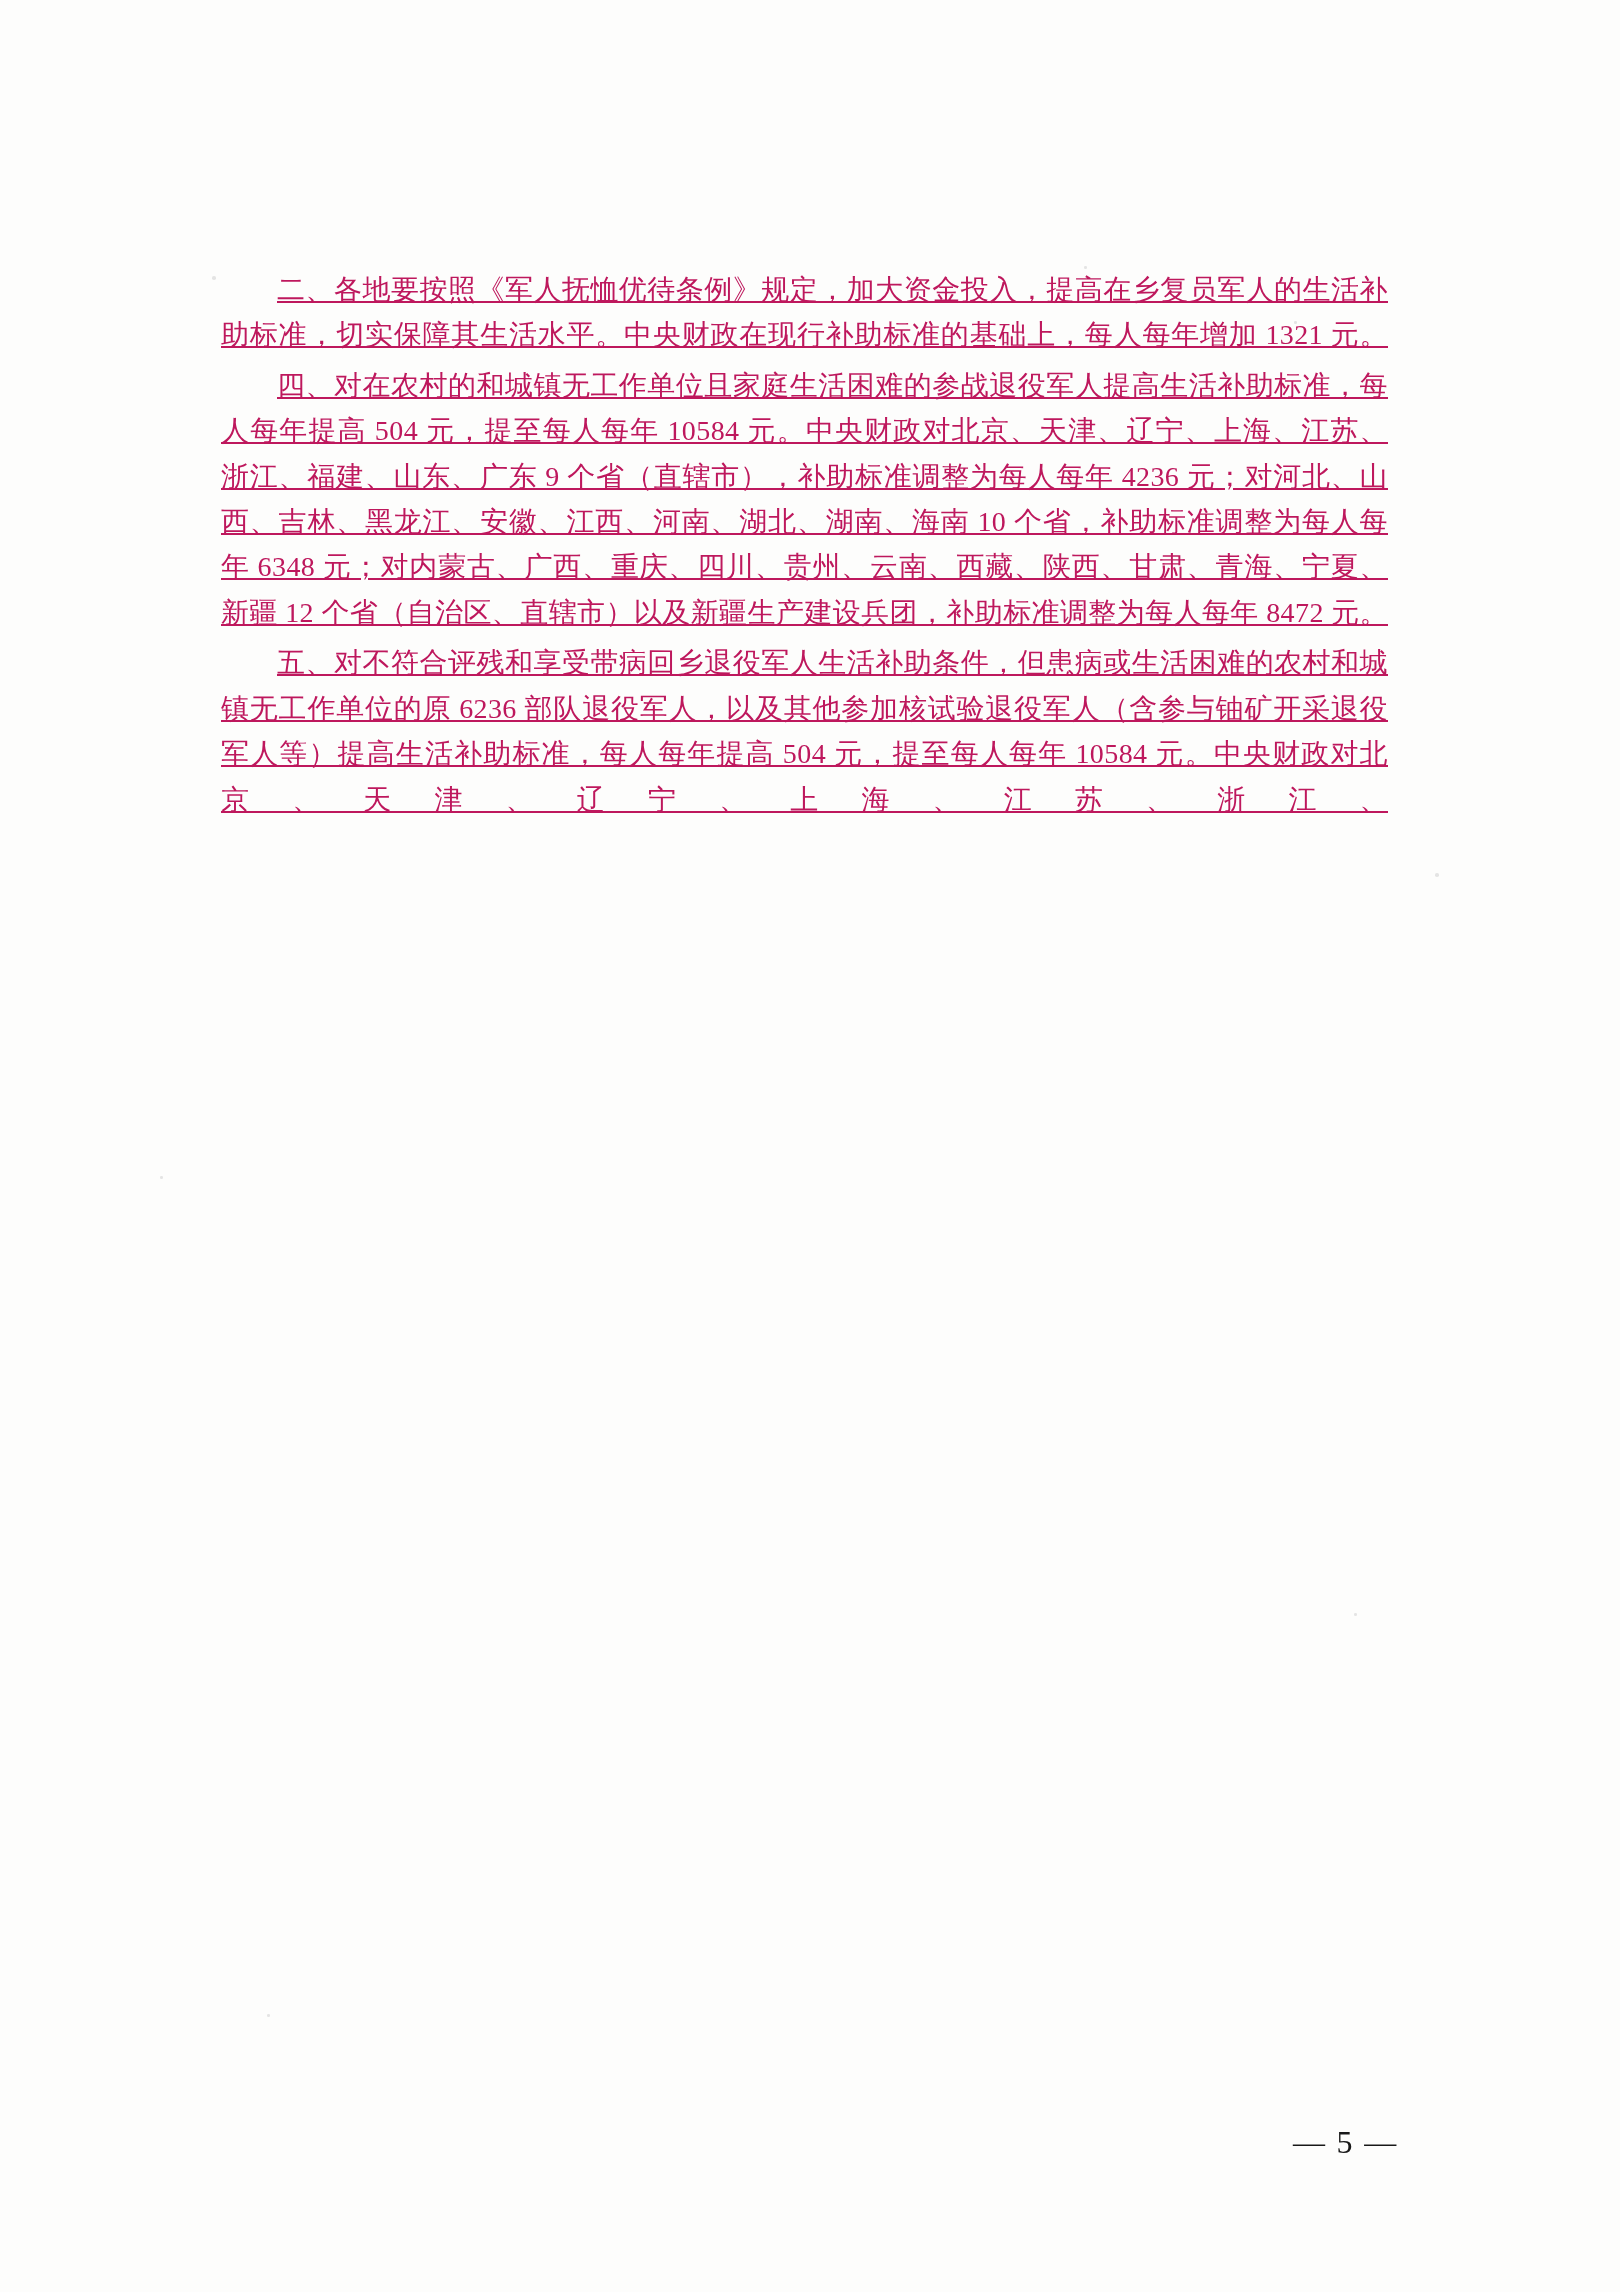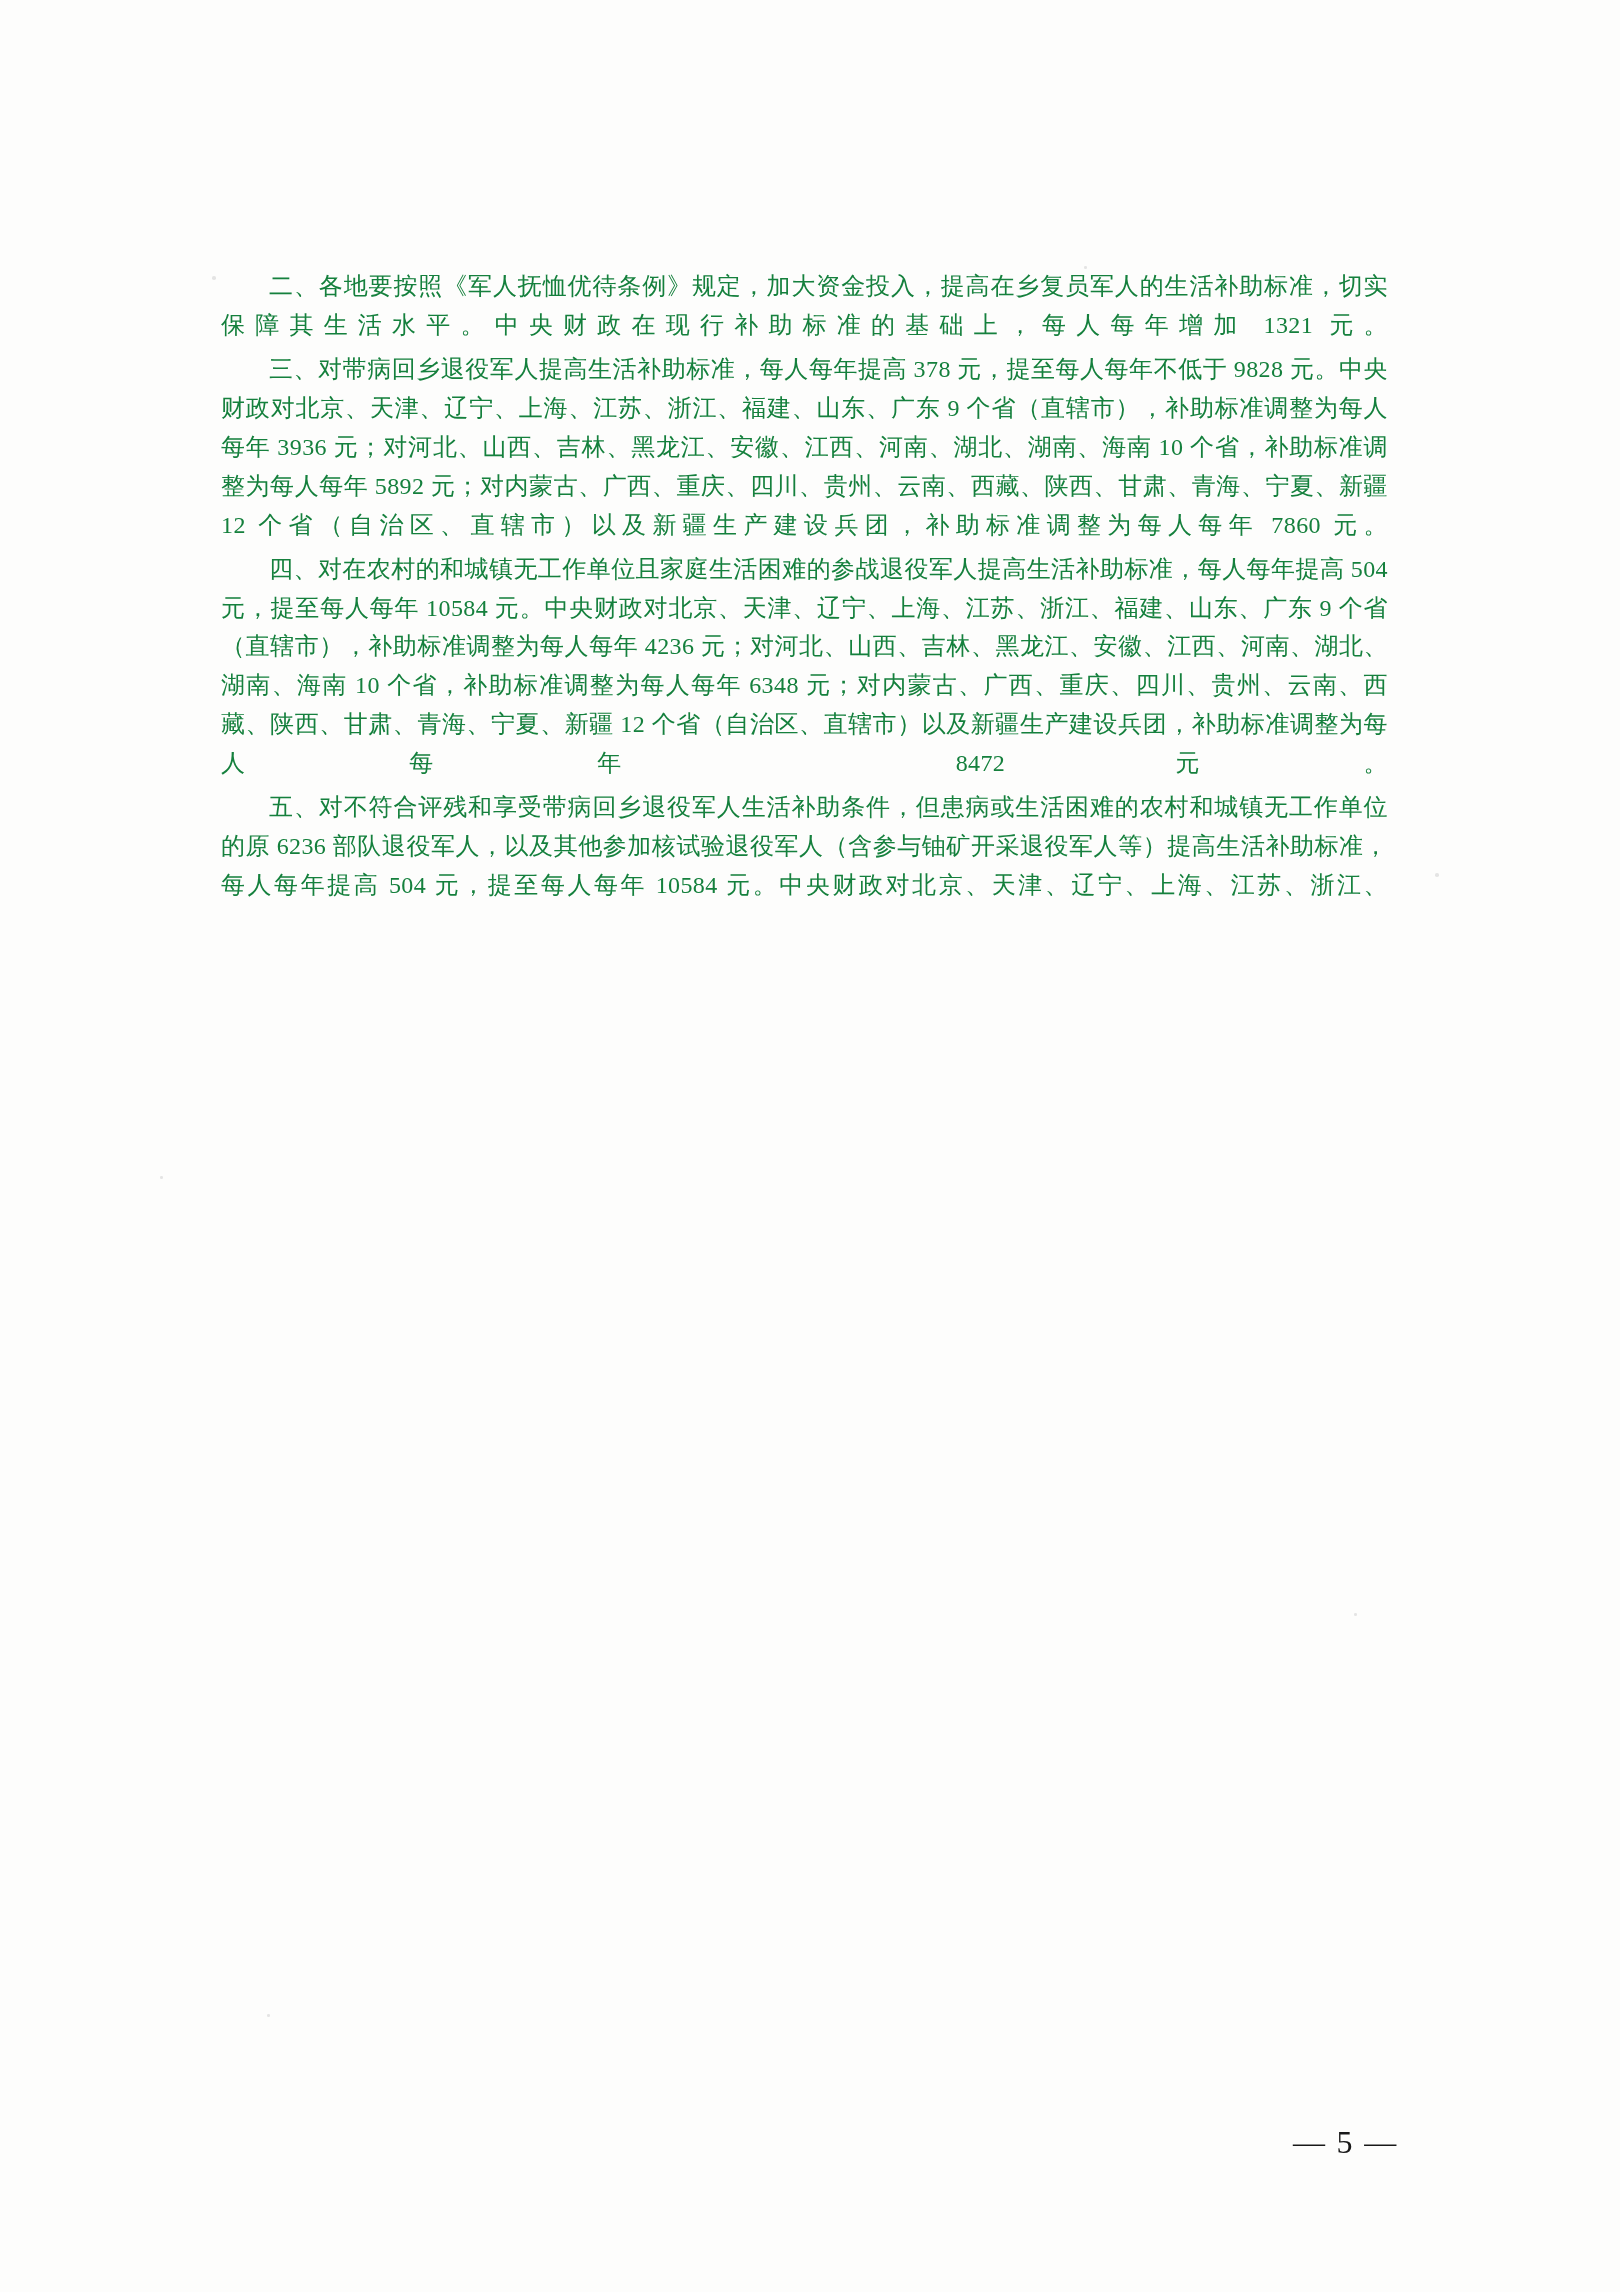--- a/index.html
+++ b/index.html
@@ -31,28 +31,29 @@
     opacity: .55;
   }
   .content {
     position: absolute;
     left: 221px;
     top: 267px;
     width: 1167px;
   }
   p.para {
     margin: 0 0 5.3px 0;
-    font-size: 24px;
+    font-size: 28px;
     line-height: 1.62;
     text-align: justify;
     text-align-last: left;
     text-indent: 2em;
     letter-spacing: 0.4px;
     font-family: "Liberation Serif", "DejaVu Serif", serif;
-    color: #15803d;
+    color: #be185d;
+    text-decoration: underline;
   }
   p.para.last-justify {
     text-align-last: justify;
   }
   .pagenum {
     position: absolute;
     right: 223px;
     bottom: 132px;
     font-size: 32px;
     letter-spacing: 1.8px;
@@ -68,20 +69,19 @@
   <div class="speck" style="left:212px;top:276px;width:3.6px;height:3.6px;"></div>
   <div class="speck" style="left:1084px;top:266px;width:2.7px;height:2.7px;"></div>
   <div class="speck" style="left:1294px;top:321px;width:2.7px;height:2.7px;"></div>
   <div class="speck" style="left:1435px;top:873px;width:3.6px;height:3.6px;"></div>
   <div class="speck" style="left:160px;top:1176px;width:2.7px;height:2.7px;"></div>
   <div class="speck" style="left:1354px;top:1613px;width:2.7px;height:2.7px;"></div>
   <div class="speck" style="left:267px;top:2014px;width:2.7px;height:2.7px;"></div>
 
   <div class="content">
     <p class="para last-justify">二、各地要按照《军人抚恤优待条例》规定，加大资金投入，提高在乡复员军人的生活补助标准，切实保障其生活水平。中央财政在现行补助标准的基础上，每人每年增加 1321 元。</p>
-    <p class="para last-justify">三、对带病回乡退役军人提高生活补助标准，每人每年提高 378 元，提至每人每年不低于 9828 元。中央财政对北京、天津、辽宁、上海、江苏、浙江、福建、山东、广东 9 个省（直辖市），补助标准调整为每人每年 3936 元；对河北、山西、吉林、黑龙江、安徽、江西、河南、湖北、湖南、海南 10 个省，补助标准调整为每人每年 5892 元；对内蒙古、广西、重庆、四川、贵州、云南、西藏、陕西、甘肃、青海、宁夏、新疆 12 个省（自治区、直辖市）以及新疆生产建设兵团，补助标准调整为每人每年 7860 元。</p>
     <p class="para last-justify">四、对在农村的和城镇无工作单位且家庭生活困难的参战退役军人提高生活补助标准，每人每年提高 504 元，提至每人每年 10584 元。中央财政对北京、天津、辽宁、上海、江苏、浙江、福建、山东、广东 9 个省（直辖市），补助标准调整为每人每年 4236 元；对河北、山西、吉林、黑龙江、安徽、江西、河南、湖北、湖南、海南 10 个省，补助标准调整为每人每年 6348 元；对内蒙古、广西、重庆、四川、贵州、云南、西藏、陕西、甘肃、青海、宁夏、新疆 12 个省（自治区、直辖市）以及新疆生产建设兵团，补助标准调整为每人每年 8472 元。</p>
     <p class="para last-justify">五、对不符合评残和享受带病回乡退役军人生活补助条件，但患病或生活困难的农村和城镇无工作单位的原 6236 部队退役军人，以及其他参加核试验退役军人（含参与铀矿开采退役军人等）提高生活补助标准，每人每年提高 504 元，提至每人每年 10584 元。中央财政对北京、天津、辽宁、上海、江苏、浙江、</p>
   </div>
 
   <div class="pagenum">— 5 —</div>
 </div>
 
 
 </body></html>

